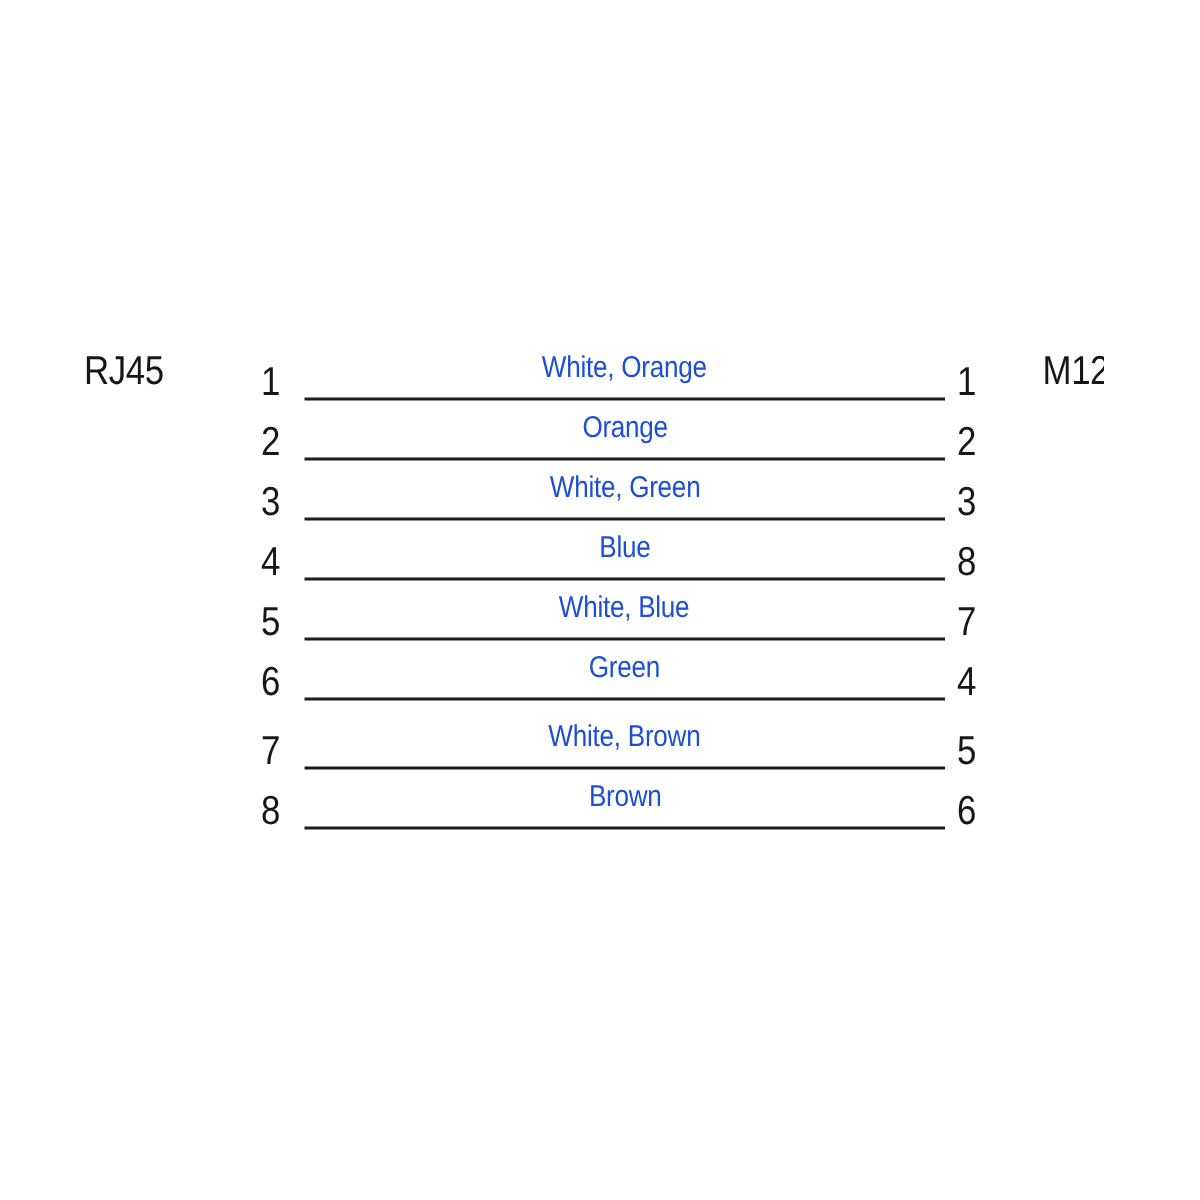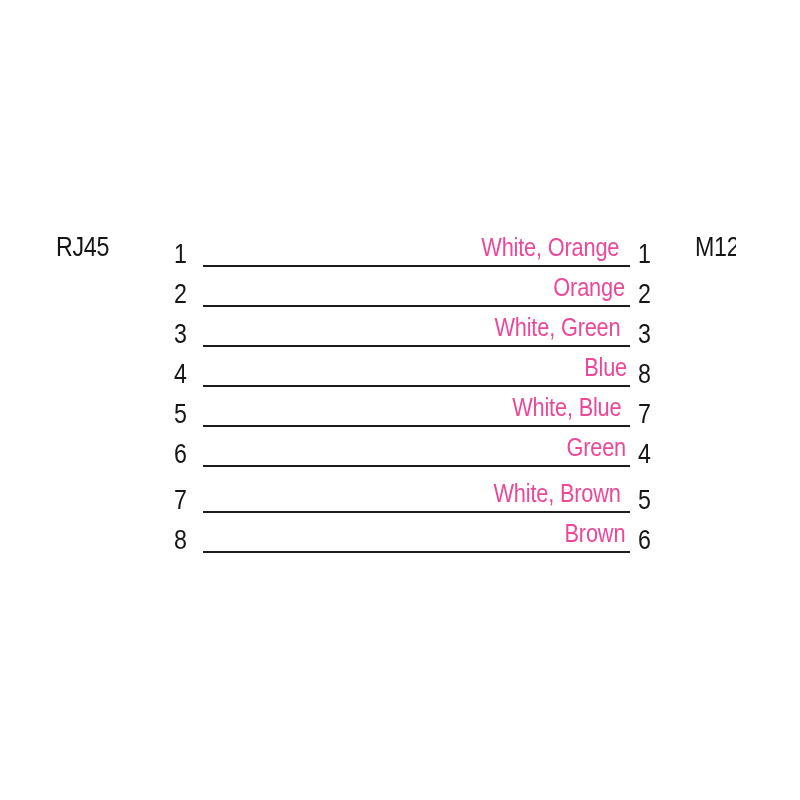--- a/index.html
+++ b/index.html
@@ -76,25 +76,25 @@
     top: -24px;
     transform-origin: left top;
   }
 
   
   .wire-label {
     position: absolute;
     left: 203px;
     width: 427px;
     top: -30px;
-    text-align: right;
-    font-size: 25px;
+    text-align: center;
+    font-size: 20px;
     line-height: 1;
     letter-spacing: -0.2px;
-    color: #ec4899;
+    color: #1d4ed8;
     white-space: nowrap;
   }
   .wire-label > span {
     display: inline-block;
     transform: scaleX(0.87);
   }
 </style>
 </head>
 <body>
 

